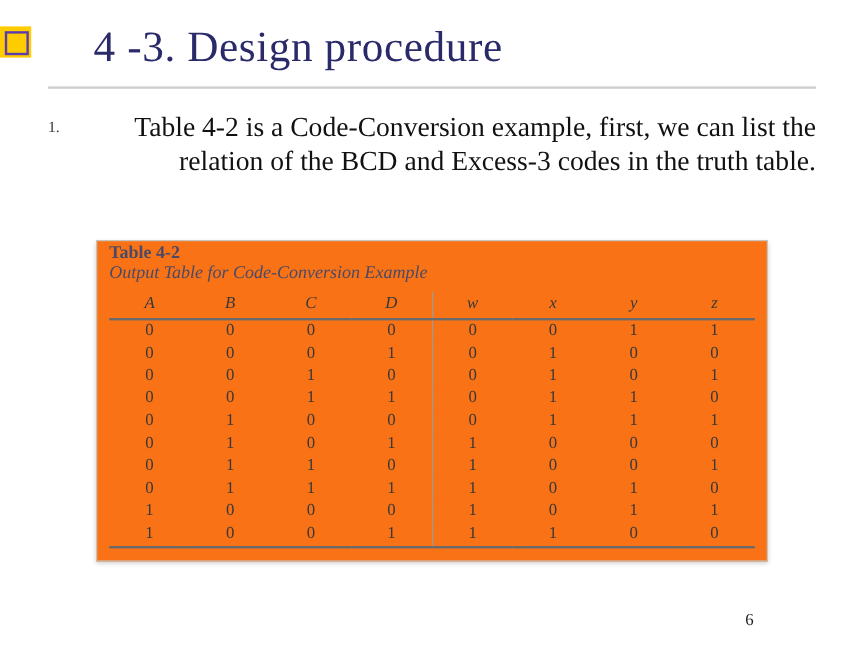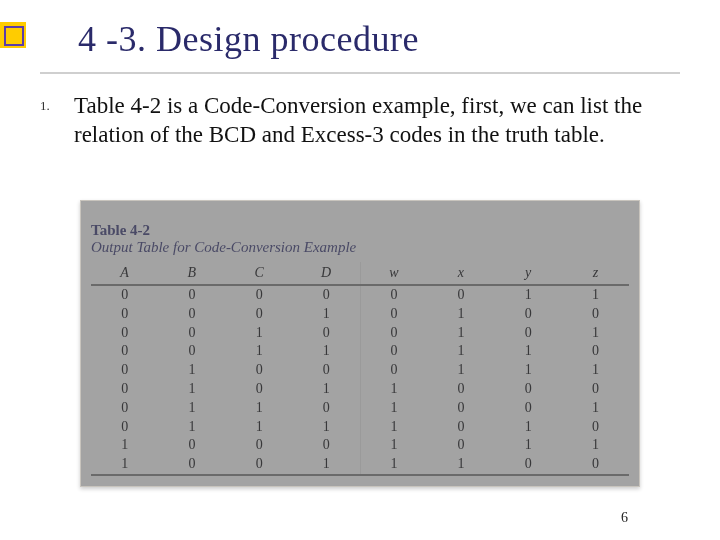--- a/index.html
+++ b/index.html
@@ -70,30 +70,31 @@
     font-size: 13px;
     color: #333;
     font-family: "Times New Roman", serif;
     padding-top: 6px;
   }
   .body-text {
     font-size: 23px;
     line-height: 1.25;
     color: #111;
     font-family: "Times New Roman", Times, serif;
+    text-align: right;
   }
   .figure {
     position: absolute;
     top: 200px;
     left: 80px;
     width: 560px;
-    background: #a3a3a3;
+    background: #f97316;
     border: 1px solid #c8c4bd;
     box-shadow: 0 2px 4px rgba(0,0,0,0.2);
-    padding: 21px 10px 10px 10px;
+    padding: 2px 10px 10px 10px;
     box-sizing: border-box;
     font-family: "Times New Roman", Times, serif;
   }
   .fig-label {
     font-weight: 700;
     font-size: 15px;
     color: #4a4a66;
   }
   .fig-subtitle {
     font-size: 15px;

